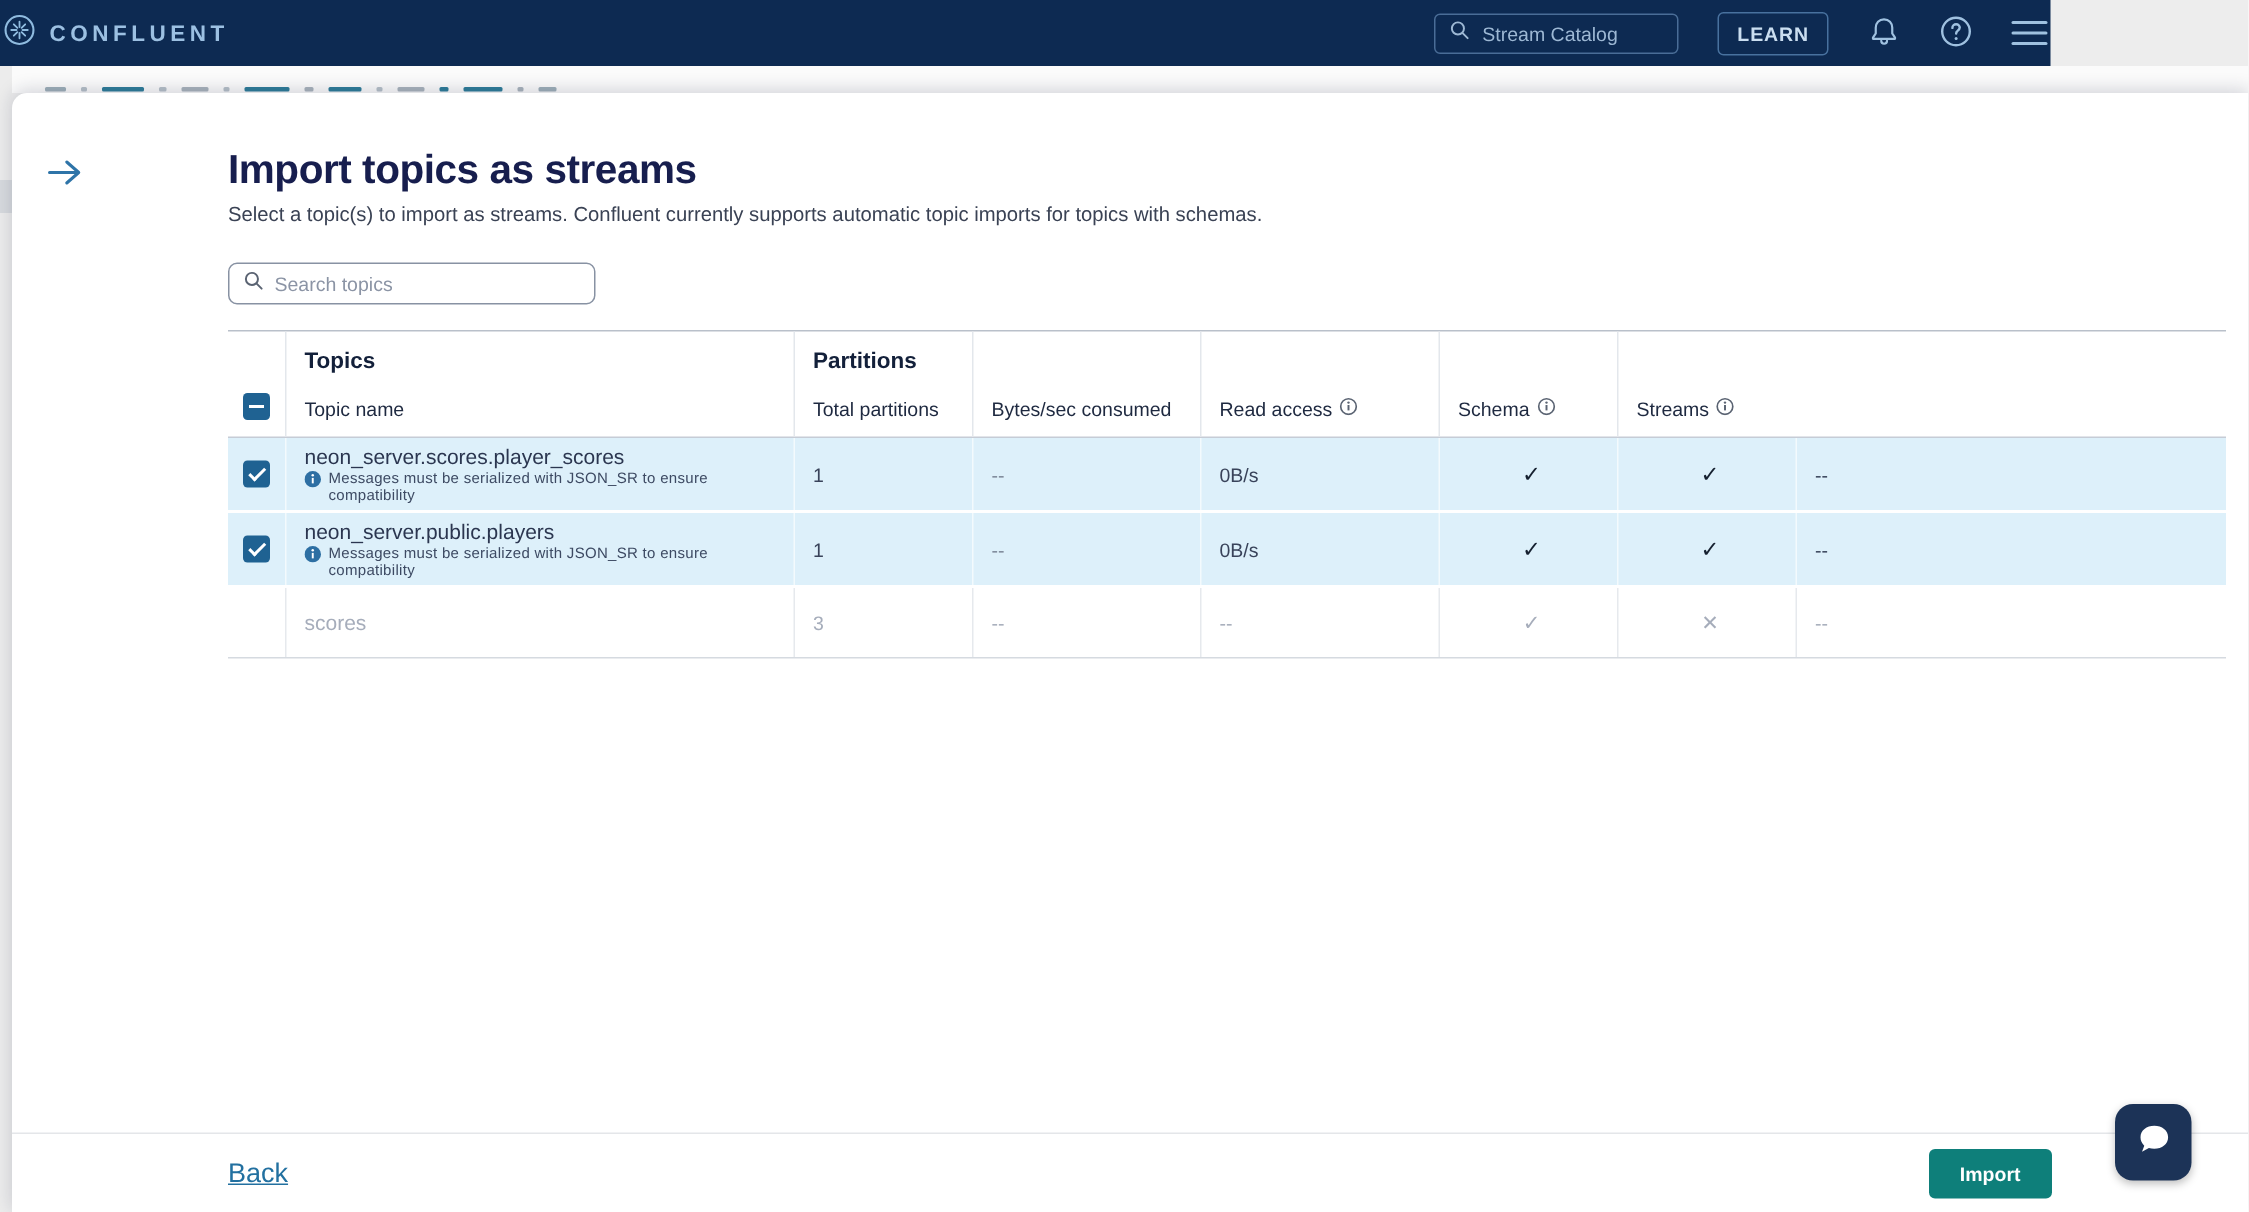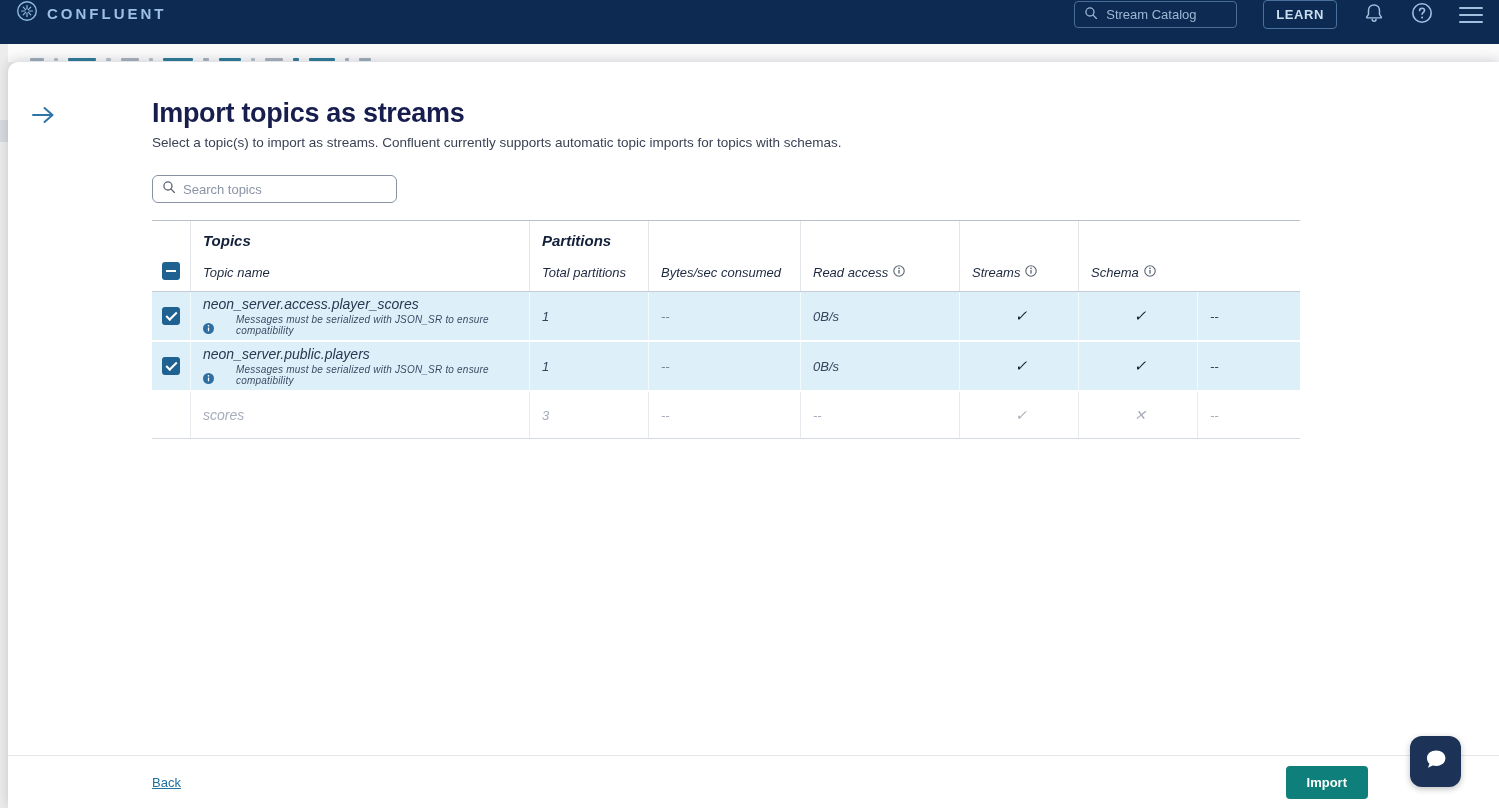--- a/index.html
+++ b/index.html
@@ -7,23 +7,23 @@
   body {
     font-family:"Liberation Sans", sans-serif;
     background:#ededed;
     position:relative;
     overflow:hidden;
     color:#2b3650;
   }
 
   
   .topbar {
-    position:absolute; top:0; left:0; width:1499px; height:44px;
-    background:#0d2a52; display:flex; align-items:flex-start;
-    padding:0 16px; z-index:30;
+    position:absolute; top:0; left:0; width:1367px; height:44px;
+    background:#0d2a52; display:flex; align-items:center;
+    padding:0 2px; z-index:30;
   }
   .brand { display:flex; align-items:center; gap:9px; color:#8fbbdf; cursor:pointer; }
   .brand-name { font-size:15px; letter-spacing:3px; font-weight:700; color:#9cc0e2; }
   .topbar-right { margin-left:auto; display:flex; align-items:center; gap:26px; }
   .nav-search {
     display:flex; align-items:center; gap:8px;
     width:163px; height:27px; border:1px solid #4a6d97; border-radius:4px;
     padding:0 9px; color:#9db8d4;
   }
   .nav-search input {
@@ -74,21 +74,21 @@
     padding:0 9px; color:#6a7486; background:#fff;
   }
   .topic-search input {
     border:none; outline:none; width:100%;
     font-family:"Liberation Sans", sans-serif;
     font-size:13px; color:#14532d;
   }
   .topic-search input::placeholder { color:#8b94a5; }
 
   
-  .tbl { margin-top:17px; width:1148px;font-style:italic; }
+  .tbl { margin-top:17px; width:1332px; }
   .grid-row {
     display:grid;
     grid-template-columns:38px 339px 119px 152px 159px 119px 119px 171px;
   }
   .thead {
     border-top:1px solid #b9c0ca; border-bottom:1px solid #c6ccd6;
     height:72px;
   }
   .th {
     display:flex; flex-direction:column; justify-content:space-between;
@@ -115,35 +115,35 @@
   }
 
   .trow { height:50px; background:#ddf0fa; border-bottom:2px solid #ffffff; cursor:pointer; }
   .trow .td + .td { border-left:1px solid rgba(255,255,255,.65); }
   .trow.disabled { height:47px; background:#ffffff; border-bottom:1px solid #d5dae0; color:#a6adbb; cursor:default; }
   .trow.disabled .td + .td { border-left:1px solid #e6e9ed; }
   .td { display:flex; align-items:center; padding:0 8px 0 12px; font-size:13px; color:#39435a; overflow:hidden; }
   .td-check { justify-content:center; padding:0; }
   .td-topic { flex-direction:column; align-items:flex-start; justify-content:center; gap:2px; }
   .topic-name { font-size:14px; color:#2b3650; line-height:15px; }
-  .topic-note { display:flex; align-items:flex-end; gap:22px; font-size:10px; letter-spacing:.2px; color:#3d4a63; }
+  .topic-note { display:flex; align-items:flex-start; gap:5px; font-size:10px; letter-spacing:.2px; color:#3d4a63; }
   .dim { color:#7d8798; }
   .mark { width:100%; display:flex; justify-content:center; font-size:15px; color:#15202f; }
   .trow.disabled .topic-name, .trow.disabled .td { color:#a6adbb; }
   .trow.disabled .mark { color:#a6adbb; font-size:14px; }
 
   
   .modal-footer {
     position:absolute; left:0; bottom:0; width:100%; height:53px;
     border-top:1px solid #e4e6e9;
     display:flex; align-items:center; justify-content:space-between;
     padding:0 131px 0 144px; background:#fff;
     border-radius:0 0 0 0;
   }
-  .back-link { font-size:13px; color:#2270a0; text-decoration:underline; cursor:pointer; }
+  .back-link { font-size:18px; color:#2270a0; text-decoration:underline; cursor:pointer; }
   .import-btn {
     background:#0e7f7a; color:#ffffff; border:none; border-radius:4px;
     font-family:"Liberation Sans", sans-serif;
     font-size:13px; font-weight:700; padding:9px 21px; cursor:pointer;
   }
 
   .chat-fab {
     position:absolute; right:38px; bottom:21px; width:51px; height:51px;
     background:#1c3357; border:none; border-radius:12px; cursor:pointer;
     display:flex; align-items:center; justify-content:center;
@@ -287,51 +287,51 @@
                 <circle cx="6" cy="6" r="5.2" fill="none" stroke="#5a6372" stroke-width="1.1"></circle>
                 <rect x="5.35" y="5" width="1.3" height="3.6" fill="#5a6372"></rect>
                 <circle cx="6" cy="3.4" r="0.8" fill="#5a6372"></circle>
               </svg>
             </span>
           </span>
         </div>
         <div class="th">
           <span class="group-label"></span>
           <span class="sub-label">
+              <span>Schema</span>
+            <span>
+              <svg width="12" height="12" viewBox="0 0 12 12">
+                <circle cx="6" cy="6" r="5.2" fill="none" stroke="#5a6372" stroke-width="1.1"></circle>
+                <rect x="5.35" y="5" width="1.3" height="3.6" fill="#5a6372"></rect>
+                <circle cx="6" cy="3.4" r="0.8" fill="#5a6372"></circle>
+              </svg>
+            </span>
+          </span>
+        </div>
+        <div class="th">
+          <span class="group-label"></span>
+          <span class="sub-label">
               <span>Streams</span>
             <span>
               <svg width="12" height="12" viewBox="0 0 12 12">
                 <circle cx="6" cy="6" r="5.2" fill="none" stroke="#5a6372" stroke-width="1.1"></circle>
                 <rect x="5.35" y="5" width="1.3" height="3.6" fill="#5a6372"></rect>
                 <circle cx="6" cy="3.4" r="0.8" fill="#5a6372"></circle>
               </svg>
             </span>
           </span>
         </div>
-        <div class="th">
-          <span class="group-label"></span>
-          <span class="sub-label">
-              <span>Schema</span>
-            <span>
-              <svg width="12" height="12" viewBox="0 0 12 12">
-                <circle cx="6" cy="6" r="5.2" fill="none" stroke="#5a6372" stroke-width="1.1"></circle>
-                <rect x="5.35" y="5" width="1.3" height="3.6" fill="#5a6372"></rect>
-                <circle cx="6" cy="3.4" r="0.8" fill="#5a6372"></circle>
-              </svg>
-            </span>
-          </span>
-        </div>
       </div>
 
       <div class="grid-row trow">
         <div class="td td-check">
           <span class="checkbox checked"></span>
         </div>
         <div class="td td-topic">
-          <span class="topic-name">neon_server.access.player_scores</span>
+          <span class="topic-name">neon_server.scores.player_scores</span>
           <span class="topic-note">
             <span>
               <svg width="11" height="11" viewBox="0 0 12 12">
                 <circle cx="6" cy="6" r="6" fill="#2d6fa3"></circle>
                 <rect x="5.3" y="5" width="1.4" height="4" fill="#fff"></rect>
                 <circle cx="6" cy="3.1" r="0.9" fill="#fff"></circle>
               </svg>
             </span>
             <span>Messages must be serialized with JSON_SR to ensure compatibility</span>
           </span>

